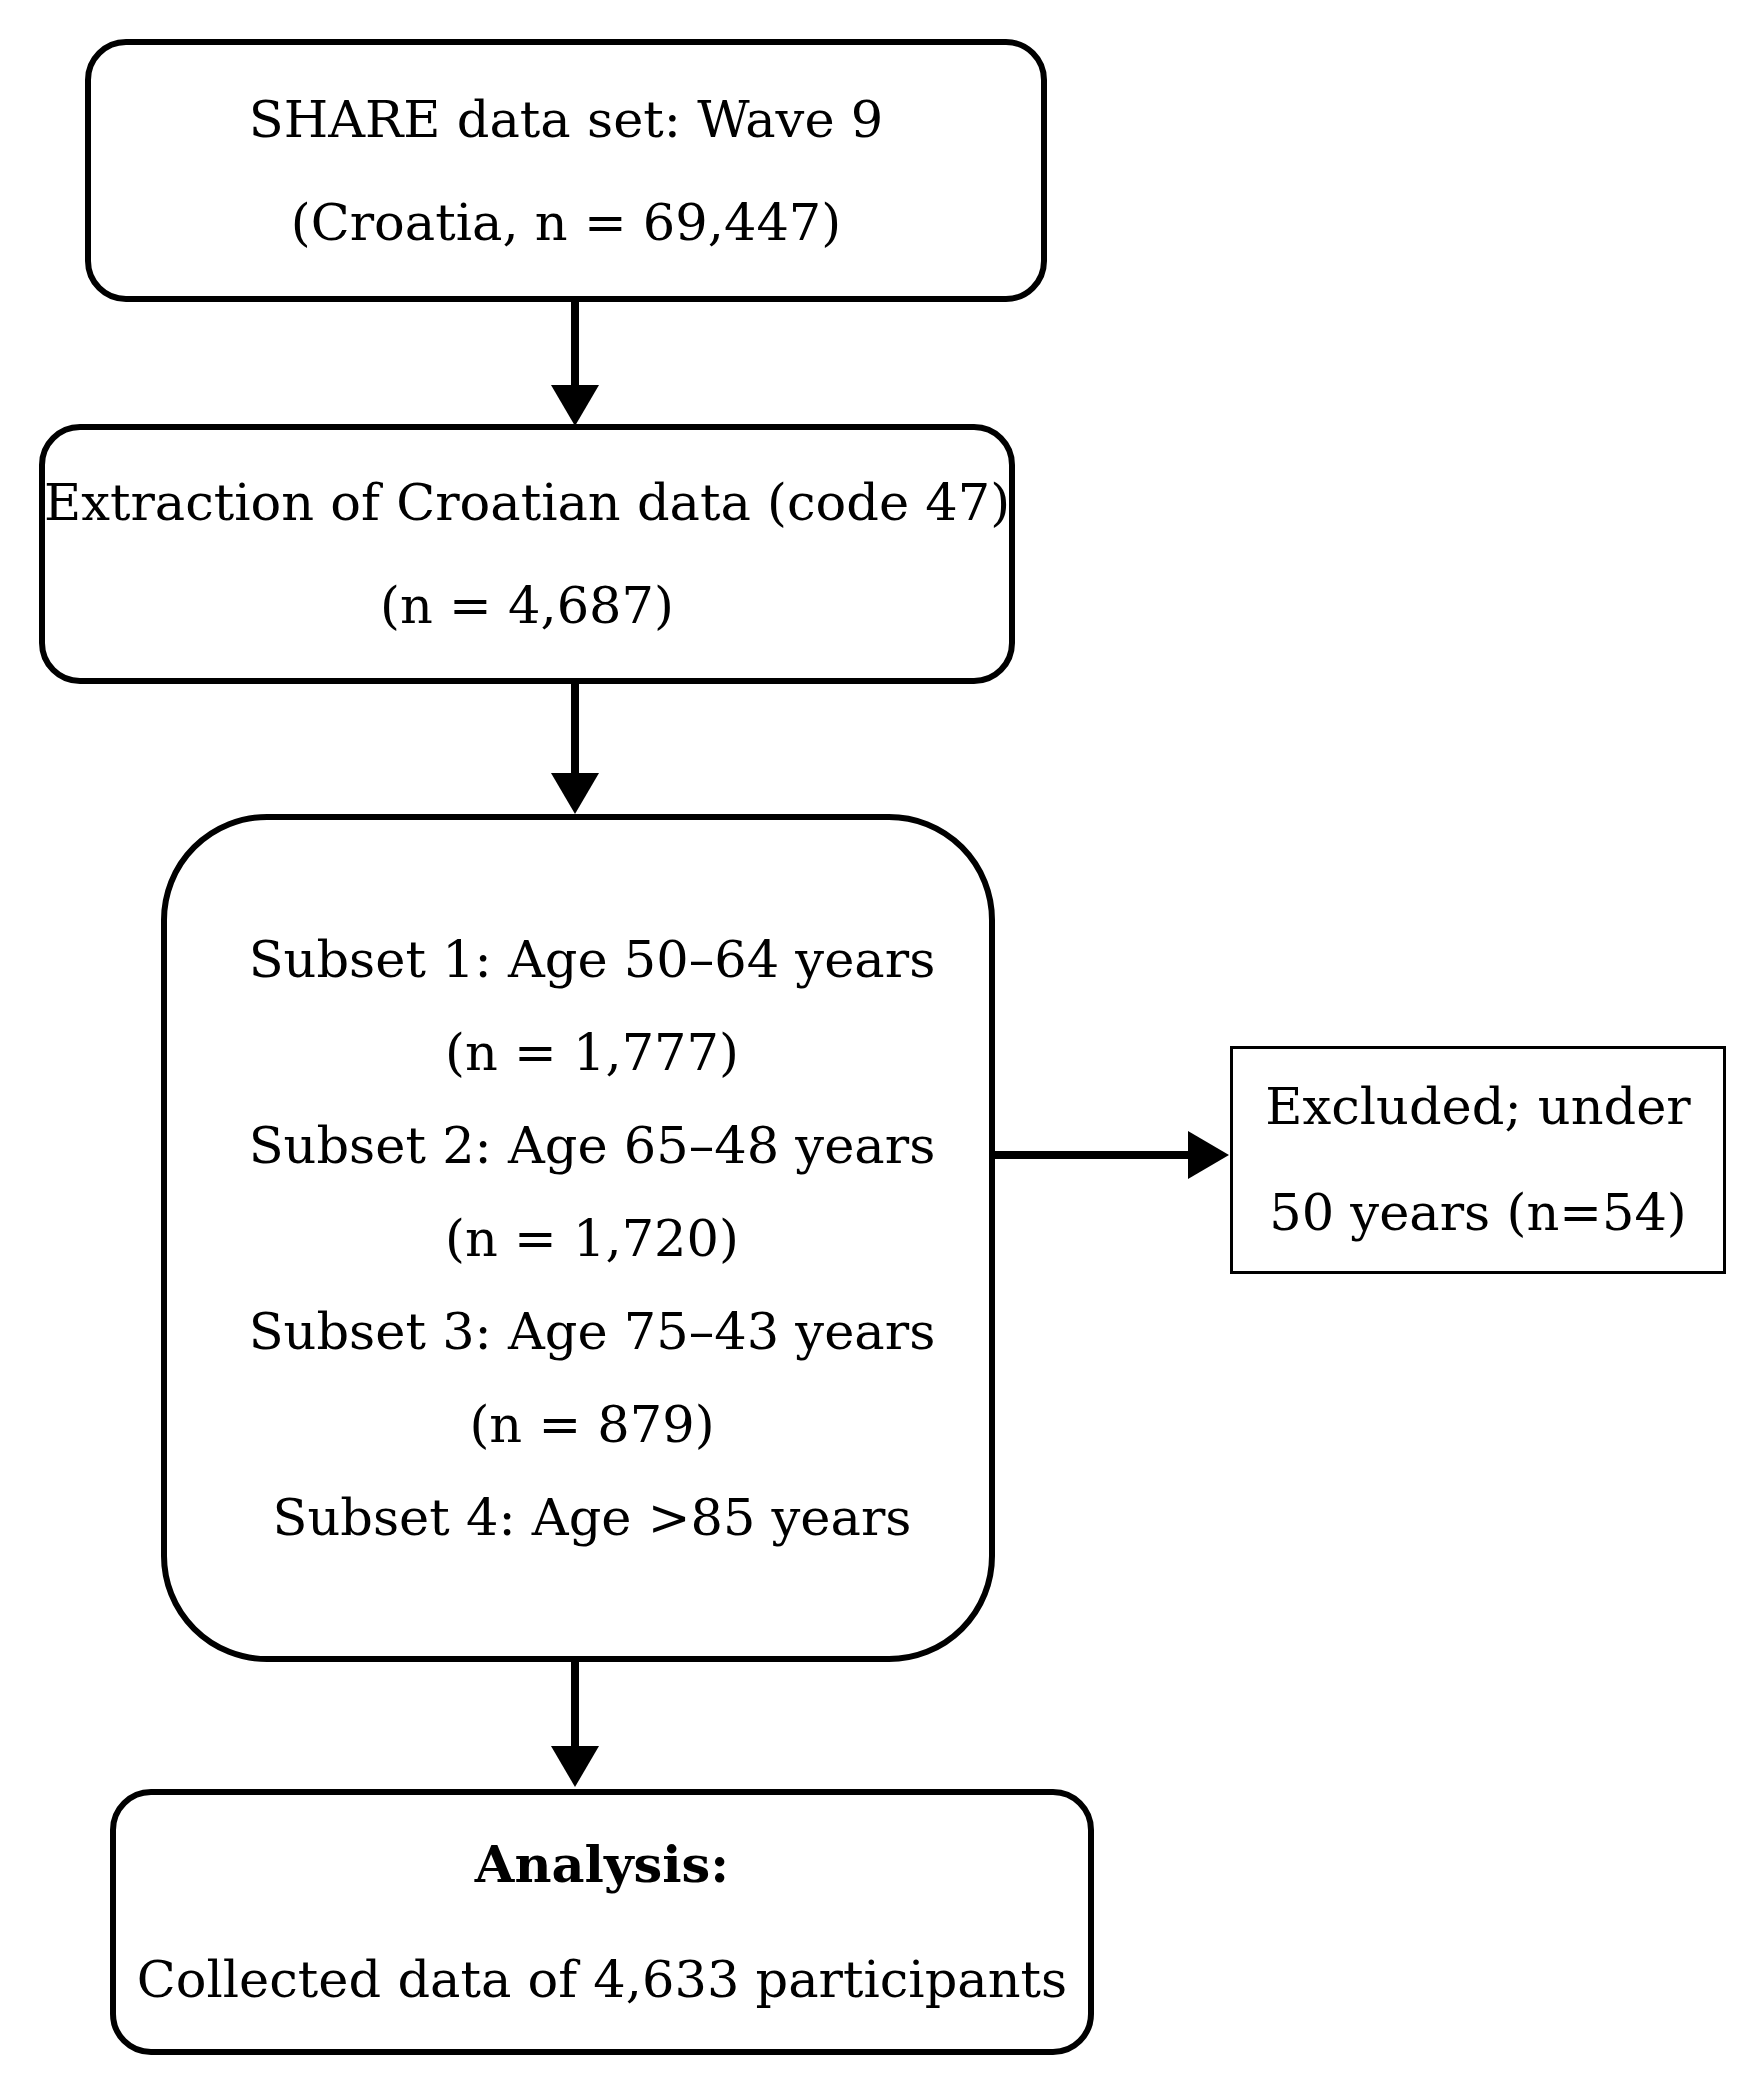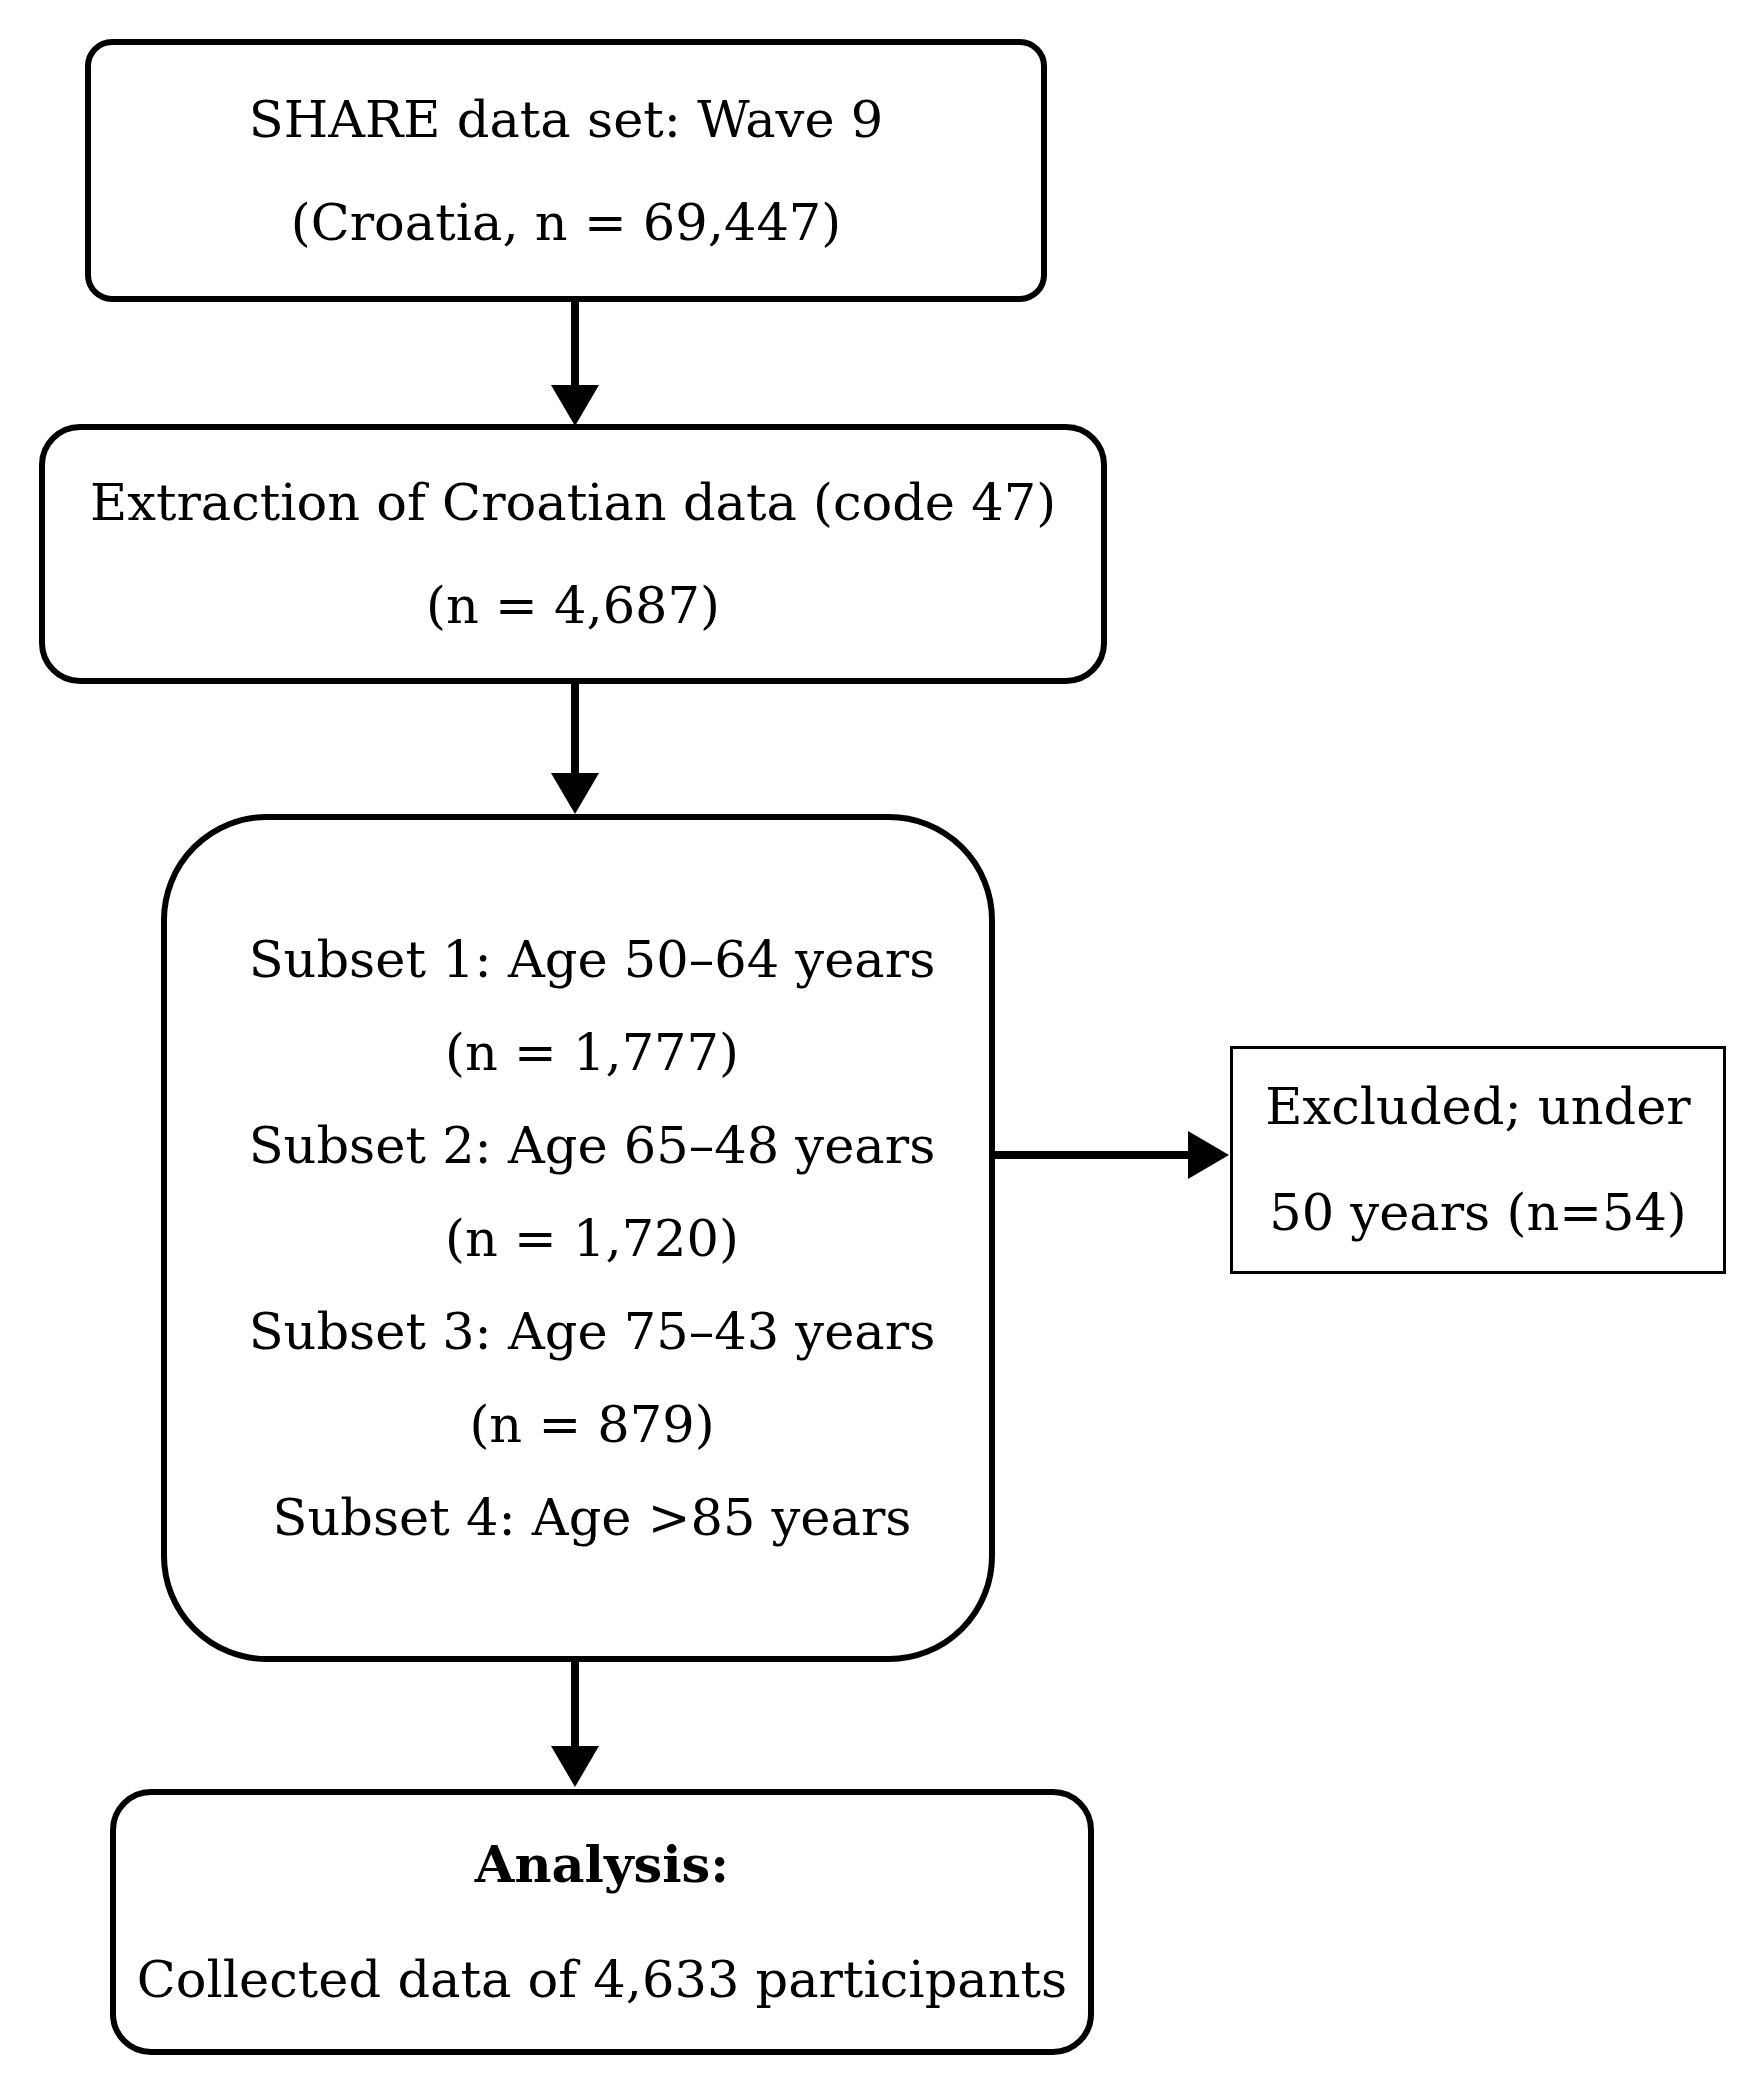--- a/index.html
+++ b/index.html
@@ -71,22 +71,22 @@
   .head-right {
     position: absolute;
     width: 0;
     height: 0;
     border-top: 24px solid transparent;
     border-bottom: 24px solid transparent;
     border-left: 41px solid #000000;
   }
 
   
-  #share-box      { left: 85px;  top: 39px;   width: 962px; height: 263px; border-radius: 27px; }
-  #extraction-box { left: 39px;   top: 424px;  width: 1068px; height: 260px; align-items: center; }
+  #share-box      { left: 85px;  top: 39px;   width: 962px; height: 263px; }
+  #extraction-box { left: 39px;   top: 424px;  width: 976px; height: 260px; align-items: center; }
   #subsets-box    { left: 161px;  top: 814px; width: 834px; height: 848px; padding-left: 28px; }
   #excluded-box   { left: 1230px; top: 1046px; width: 496px;  height: 228px; }
   #analysis-box   { left: 110px;  top: 1789px; width: 984px; height: 266px; gap: 12px; }
 
   
   #arrow1-shaft { left: 571px; top: 300px;  height: 86px; }
   #arrow1-head  { left: 551px; top: 385px; }
   
   #arrow2-shaft { left: 571px; top: 683px;  height: 92px; }
   #arrow2-head  { left: 551px; top: 773px; }

